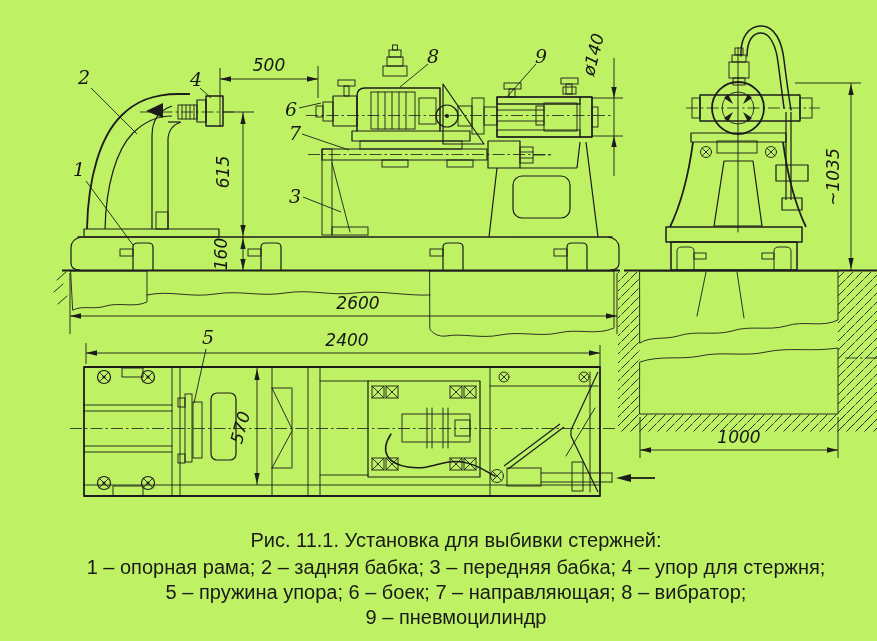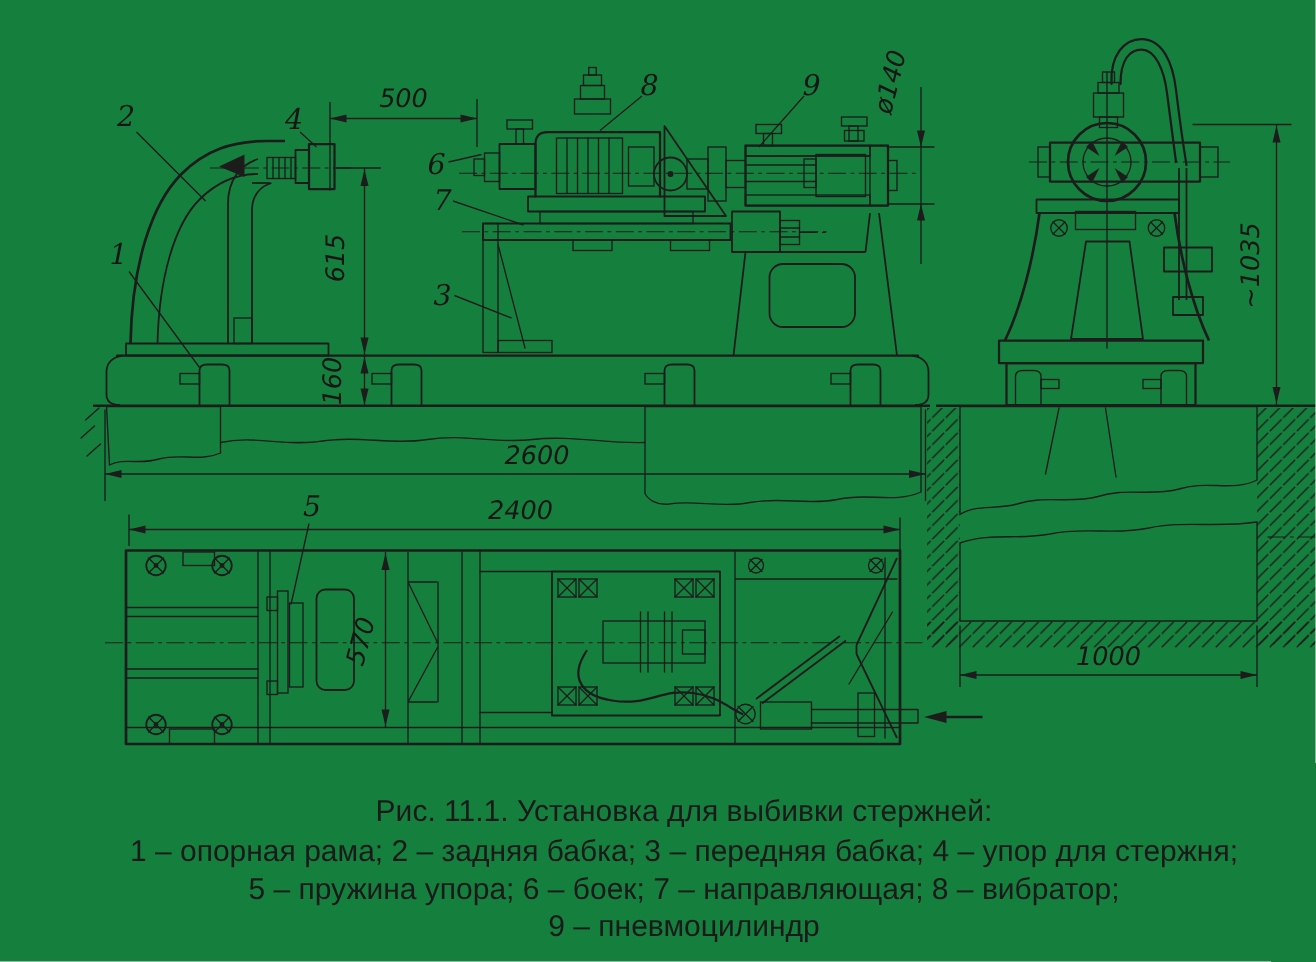--- a/index.html
+++ b/index.html
@@ -1,16 +1,16 @@
 <!DOCTYPE html>
 <html><head>
 <meta charset="utf-8">
 <style>
   html,body{margin:0;padding:0;background:#e8e8e8;}
-  .stage{width:877px;height:641px;background:#15803d;position:relative;overflow:hidden;
+  .stage{width:877px;height:641px;background:#bef264;position:relative;overflow:hidden;
          font-family:"Liberation Sans",sans-serif;}
   svg{display:block}
   .s1{stroke:#1c1c1c;stroke-width:1.5;fill:none;stroke-linecap:round;stroke-linejoin:round}
   .s0{stroke:#1c1c1c;stroke-width:0.9;fill:none;stroke-linecap:round}
   .sm{stroke:#1c1c1c;stroke-width:1.2;fill:none;stroke-linejoin:round}
   .sb{stroke:#1c1c1c;stroke-width:1.8;fill:none;stroke-linejoin:round}
   .cl{stroke:#1c1c1c;stroke-width:0.8;fill:none;stroke-dasharray:12 3 2.5 3}
   .dim{stroke:#1c1c1c;stroke-width:0.9;fill:none}
   .ah{fill:#1c1c1c;stroke:none}
   .ink{fill:#1c1c1c;stroke:none}

